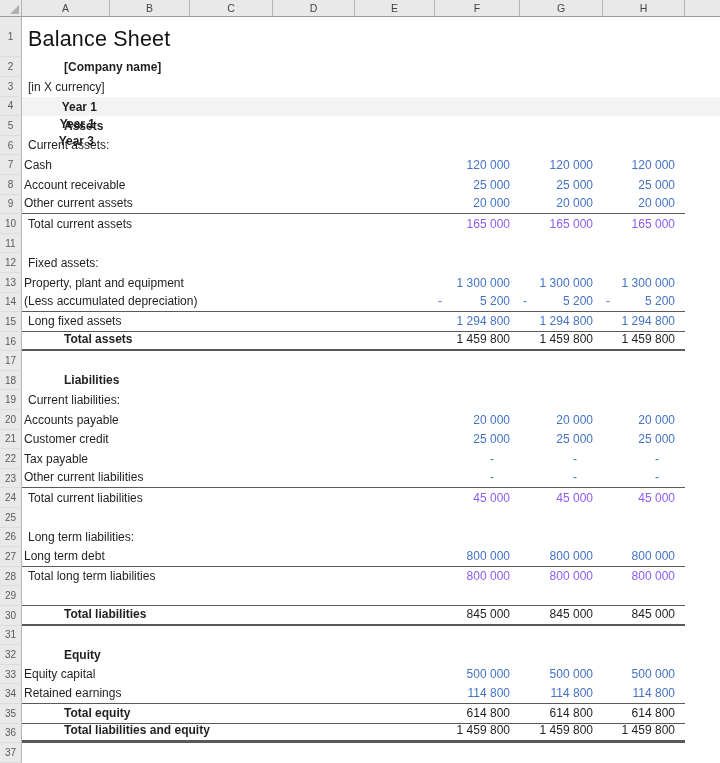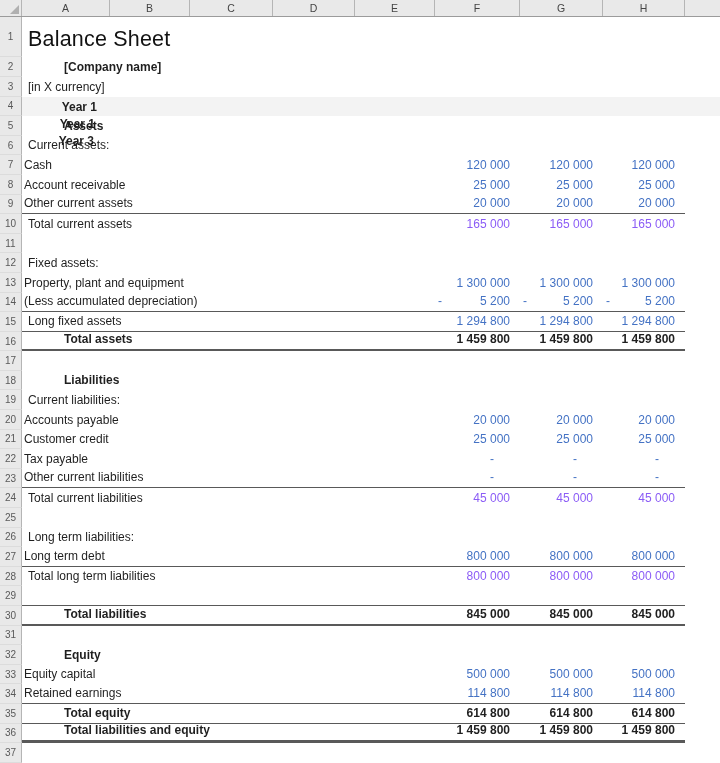--- a/index.html
+++ b/index.html
@@ -30,21 +30,21 @@
   .label-cell { width:413px; display:flex; align-items:flex-end;
     padding:0 0 3px 6px; white-space:nowrap; overflow:visible; }
   .label-cell.ind { padding-left:2px; }
   .label-cell.fw-b { font-weight:700;padding-left:42px; }
   .label-cell.title-text { font-size:21.5px; color:#121212; padding-bottom:5px; letter-spacing:.2px;text-align:center; }
   .val-cell { display:flex; align-items:flex-end; justify-content:flex-end;
     padding:0 10px 3px 0; white-space:nowrap; }
   .vc-f{width:85px}.vc-g{width:83px}.vc-h{width:82px}
   .v-blue { color:#4472C4; }
   .v-black { color:#8b5cf6; }
-  .v-bold { color:#1f1f1f; font-weight:700; }
+  .v-bold { color:#1f1f1f; font-weight:400; }
   .v-header { color:#1f1f1f; font-weight:700; }
   .v-blue-dash { color:#4472C4; padding-right:26px; }
   .v-blue-neg { color:#4472C4; justify-content:space-between; padding-left:3px; }
   .b-thin  .row-content { border-bottom:1px solid #595959; }
   .b-thick .row-content { border-bottom:2px solid #595959; }
   .b-xthick .row-content { border-bottom:3px solid #595959; }
   .band .row-content, .band .row-filler { background:#f3f3f3;flex-direction:column; }
 </style>
 </head>
 <body>

